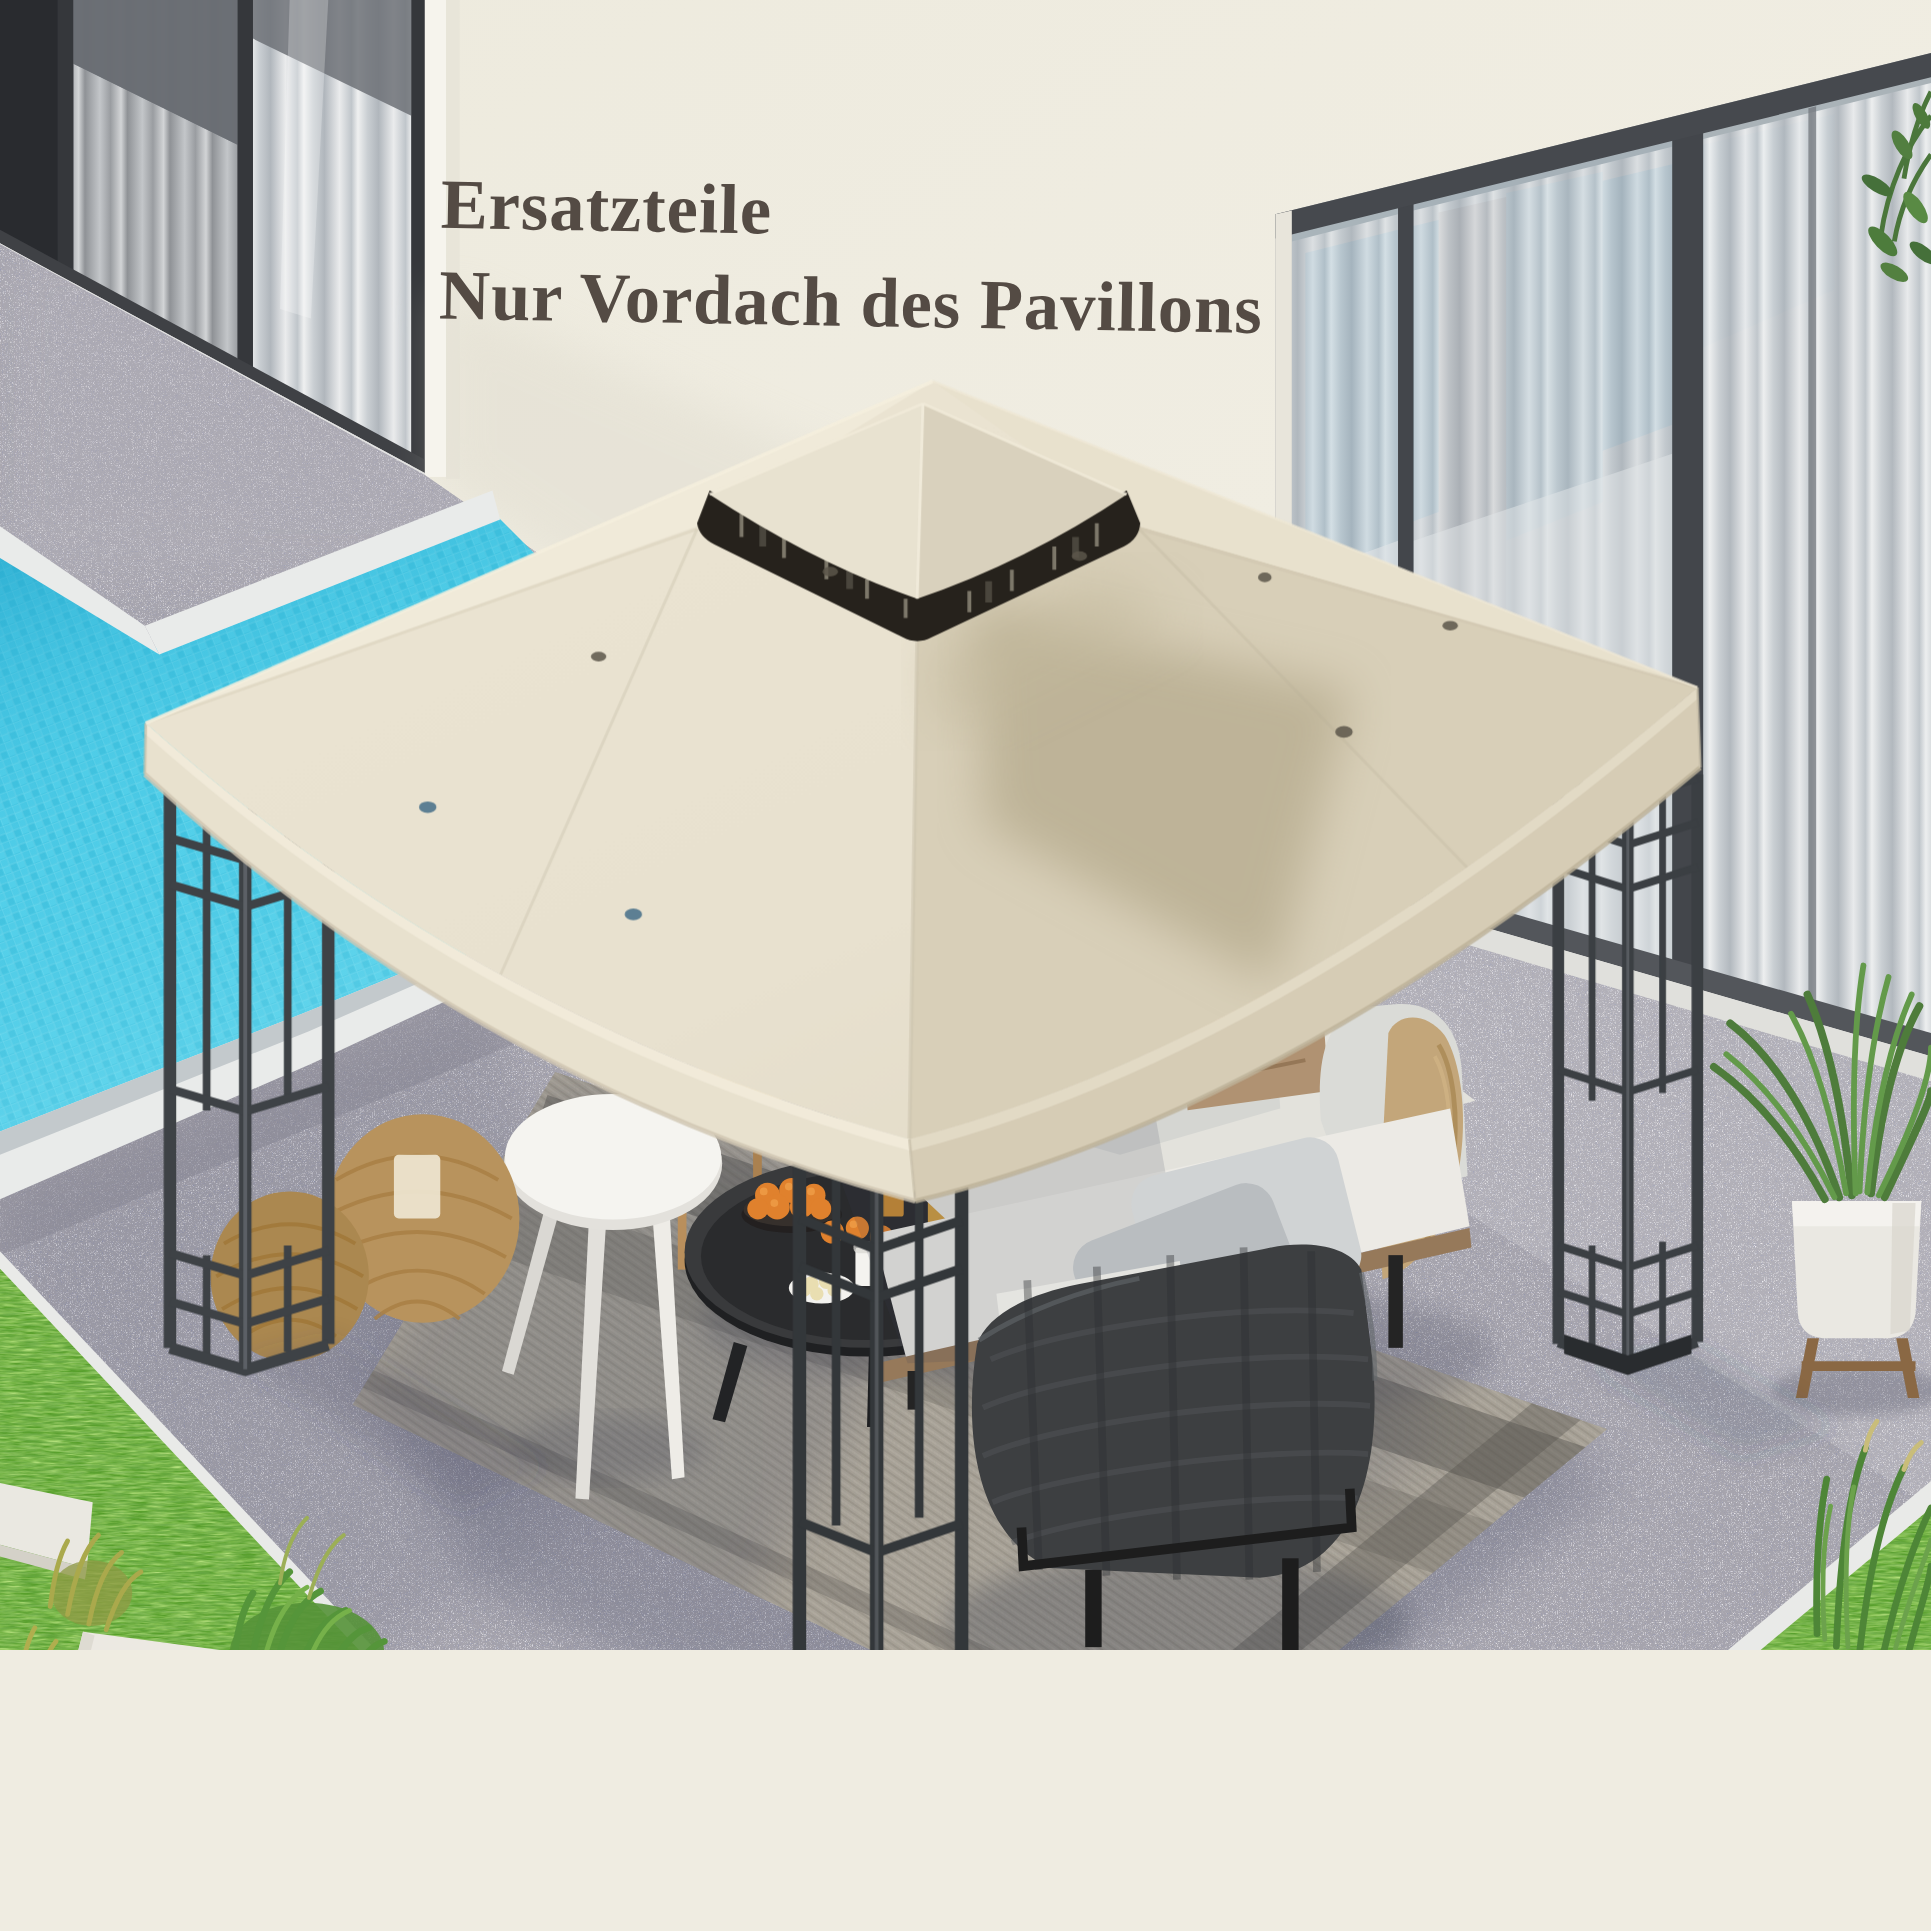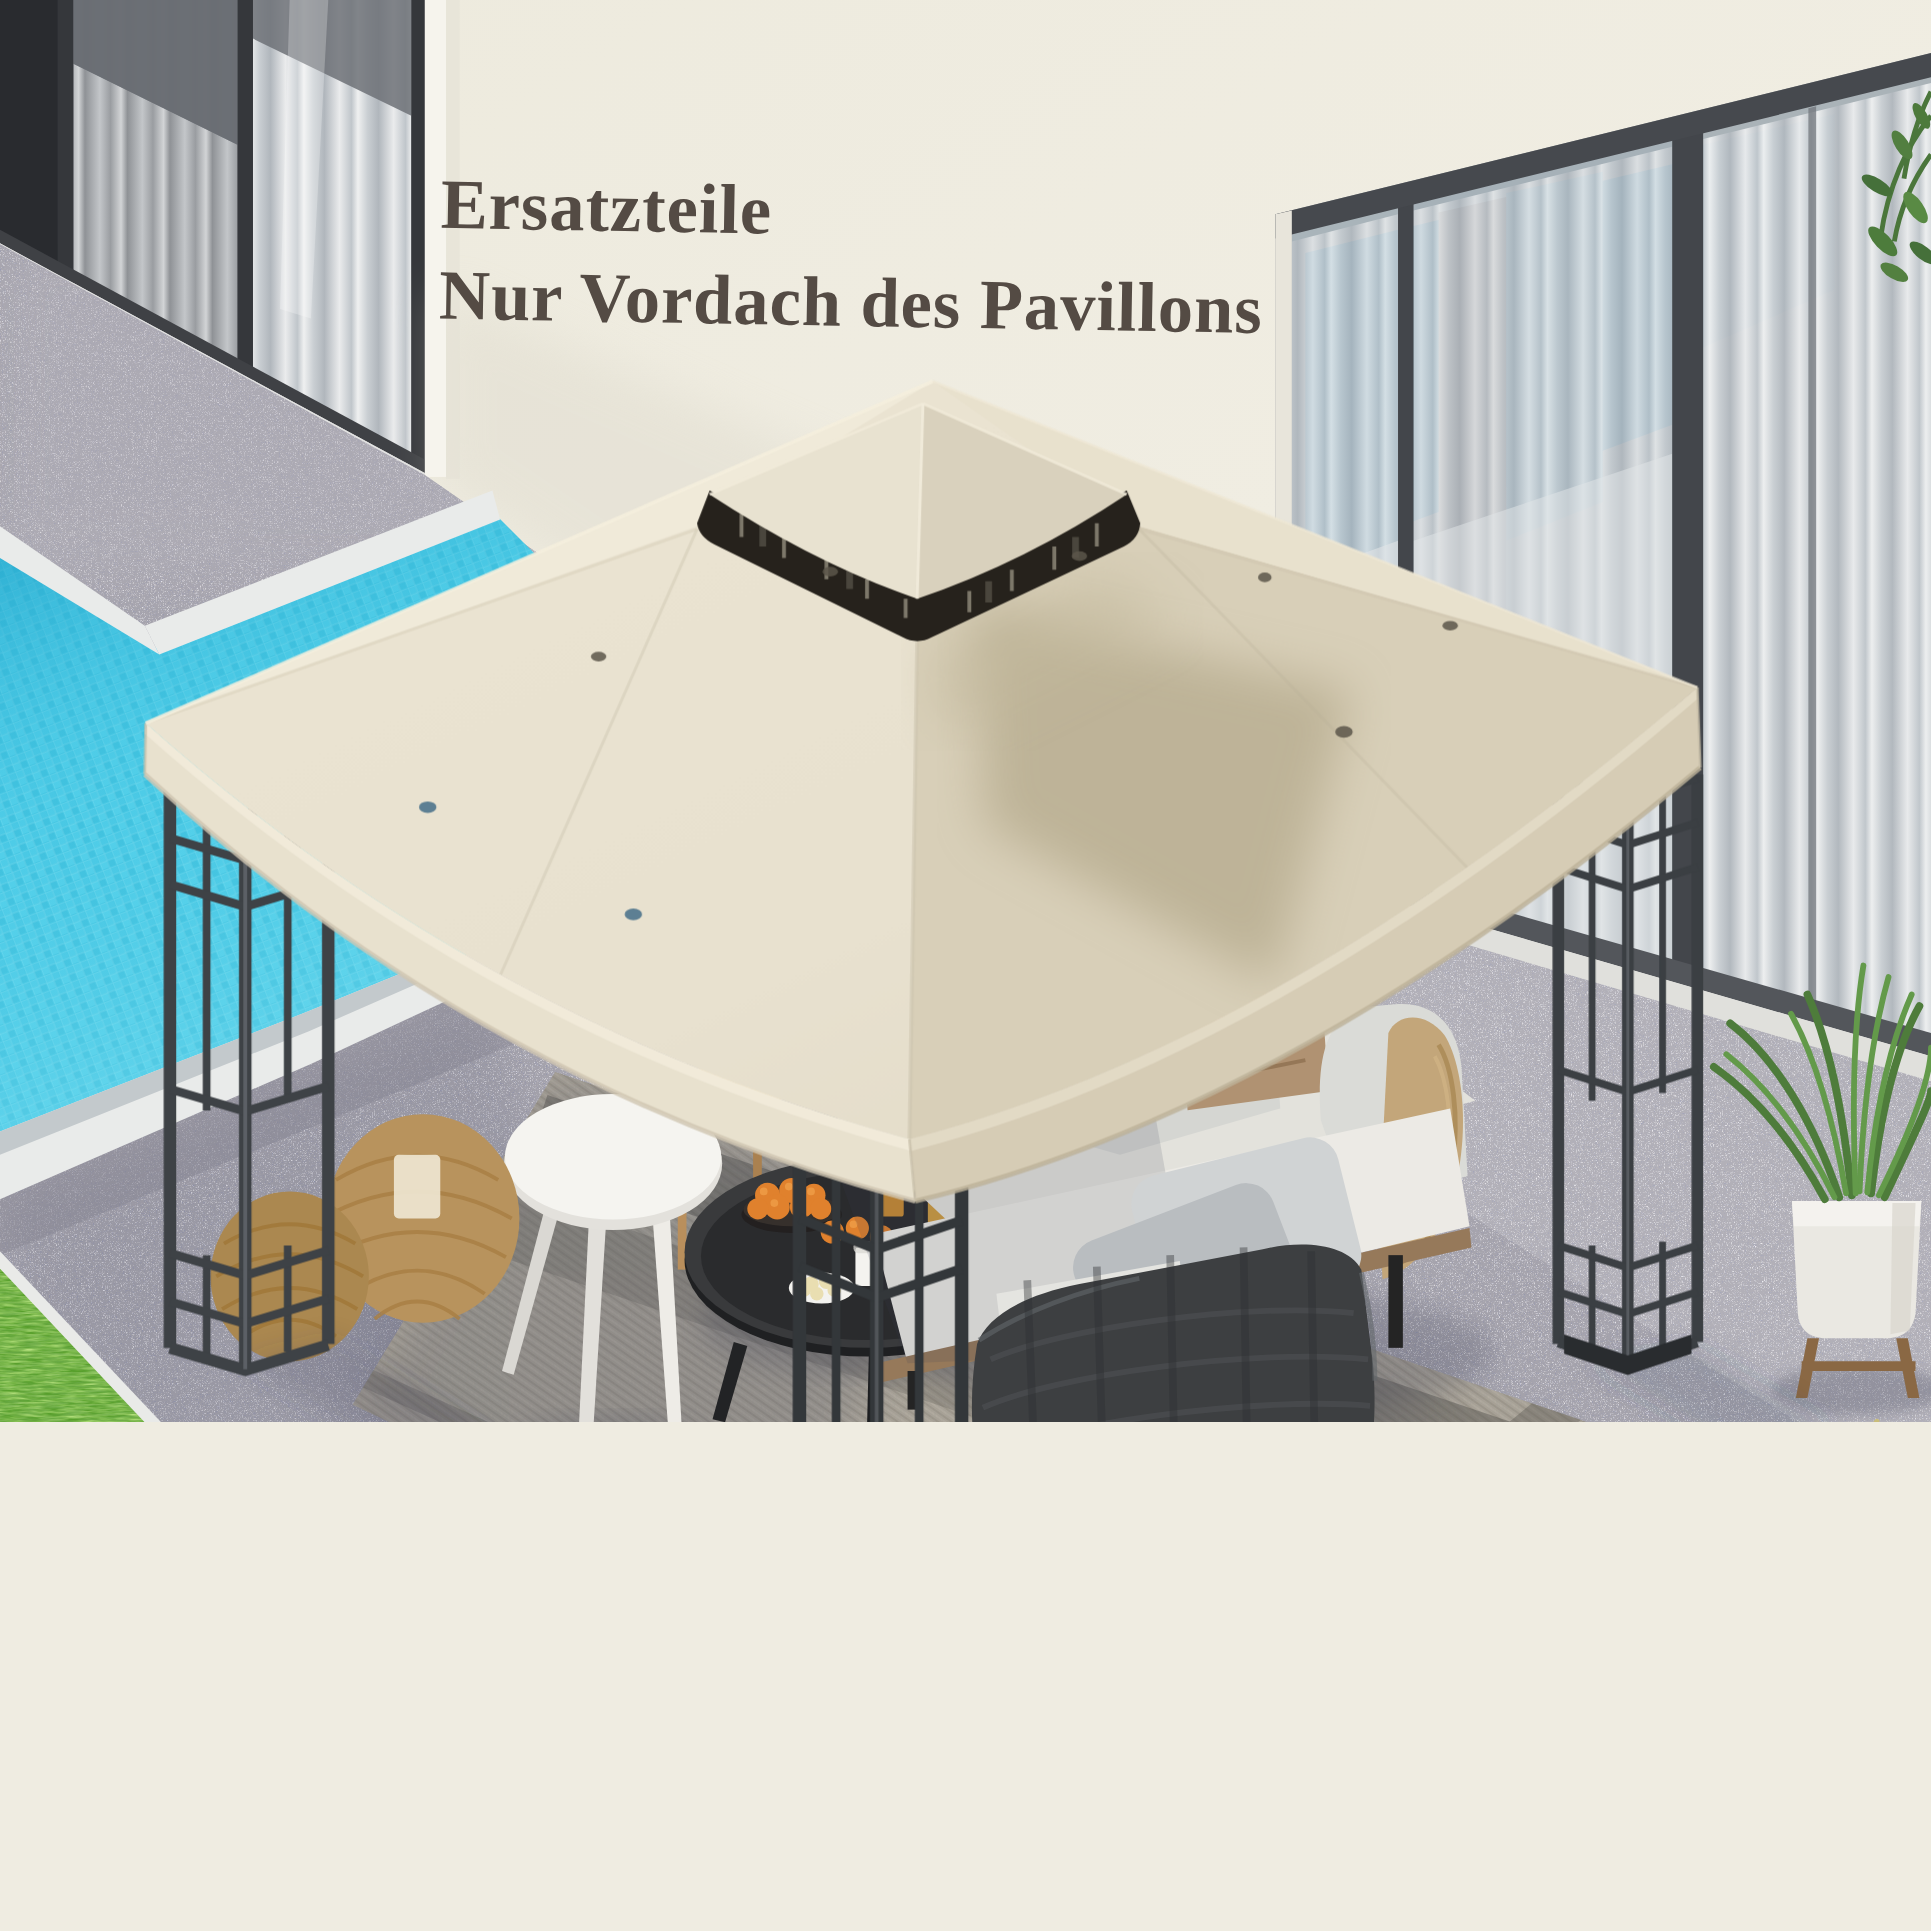--- a/index.html
+++ b/index.html
@@ -1,16 +1,16 @@
 <!DOCTYPE html>
 <html><head>
 <meta charset="utf-8">
 <style>
   html,body{margin:0;padding:0;background:#efece1;}
-  #stage{width:1931px;height:1422px;position:relative;overflow:hidden;font-family:"Liberation Sans",sans-serif;}
+  #stage{width:1931px;height:1650px;position:relative;overflow:hidden;font-family:"Liberation Sans",sans-serif;}
   svg{display:block;}
 </style>
 </head>
 <body>
 <div id="stage">
 <svg width="1931" height="1931" viewBox="0 0 2000 2000" xmlns="http://www.w3.org/2000/svg">
 <defs>
   <filter id="gd" x="0" y="0" width="100%" height="100%">
     <feTurbulence type="turbulence" baseFrequency="0.55" numOctaves="2" seed="4"></feTurbulence>
     <feColorMatrix type="matrix" values="0 0 0 0 0.30  0 0 0 0 0.31  0 0 0 0 0.43  0 0 0 2.1 -0.66"></feColorMatrix>

